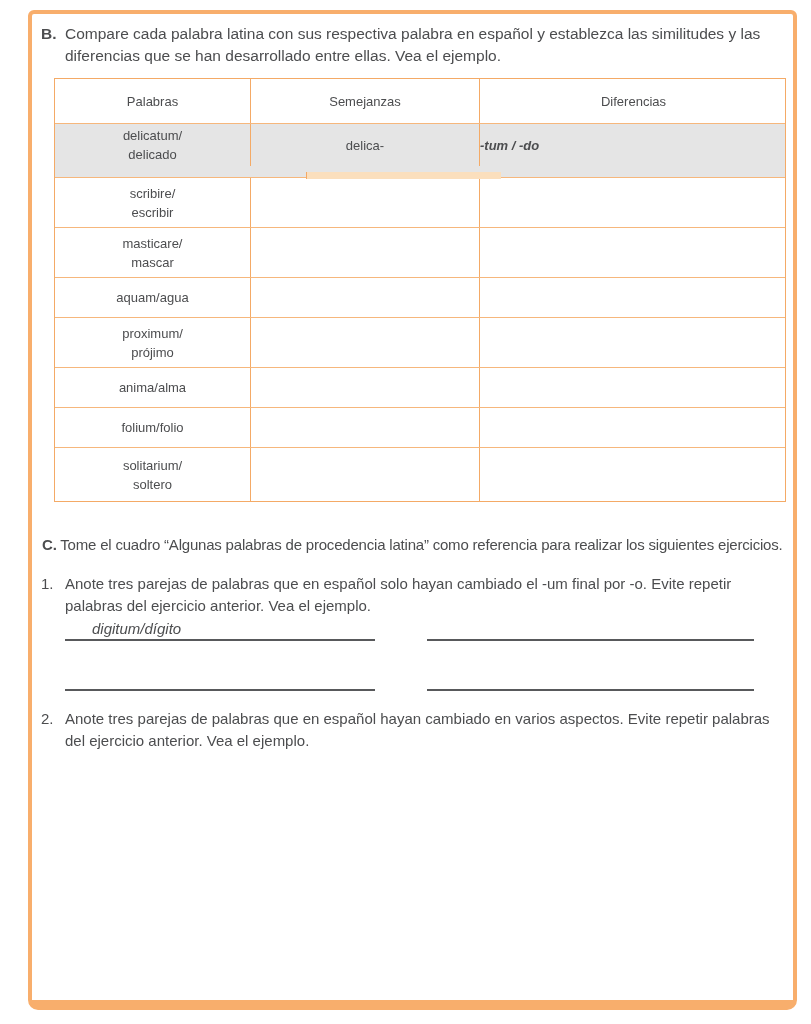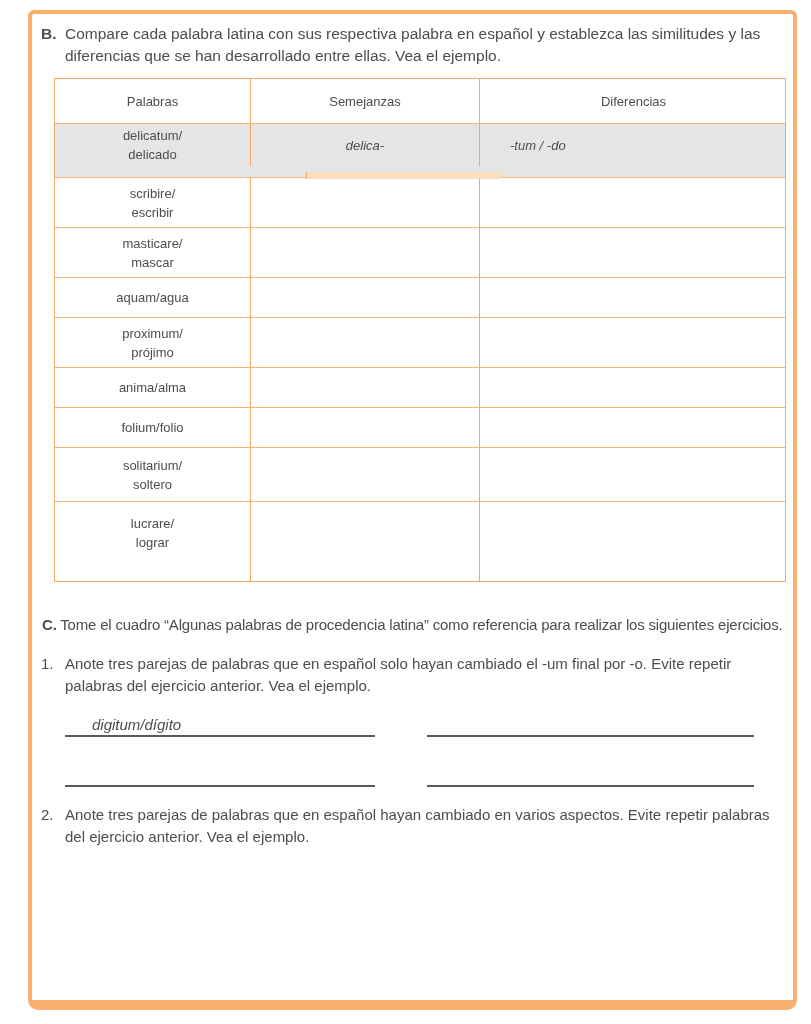--- a/index.html
+++ b/index.html
@@ -47,25 +47,24 @@
     text-align:center; white-space:pre-line;
   }
   .row-ex   { height:54px; background:#e5e5e5; }
   .row-std  { height:50px; }
   .row-short{ height:40px; }
   .row-sol  { height:54px; }
   .row-last { height:80px; }
   .row-last .cell-word { align-items:flex-start; padding-top:12px; }
   .cell-sem {
     display:flex; align-items:center; justify-content:center;
-    font-style:italic;
   }
   .cell-dif {
     display:flex; align-items:center;
-    font-style:italic; padding-left:30px;
+    font-style:italic; font-weight:bold;
   }
   .highlight-artifact {
     position:absolute; left:251px; right:-1px; bottom:-6px; height:7px;
     background:#fbdfbd; z-index:2;
   }
   
   .section-c {
     margin:32px 10px 0 10px;
     font-size:15px; line-height:22px;
     letter-spacing:-0.2px;
@@ -75,21 +74,21 @@
     display:flex; gap:9px;
     margin:17px 14px 0 9px;
     font-size:15px; line-height:22px;
   }
   .c-item .num { flex:0 0 15px; }
   
   .line-row {
     display:flex;
     margin-left:33px;
   }
-  .line-row.first { margin-top:16px; }
+  .line-row.first { }
   .line-row.second { margin-top:26px; }
   .ans-line {
     border-bottom:2px solid #58595b;
     height:24px;
   }
   .ans-line.left  { width:310px; }
   .ans-line.right { width:327px; margin-left:52px; }
   .ans-line .example {
     display:inline-block;
     font-style:italic; font-size:15px;
@@ -163,26 +162,20 @@
       <div></div>
     </div>
 
     <div class="trow row-sol">
       <div class="cell-word">solitarium/
 soltero</div>
       <div></div>
       <div></div>
     </div>
 
-    <div class="trow row-last">
-      <div class="cell-word">lucrare/
-lograr</div>
-      <div></div>
-      <div></div>
-    </div>
 
   </div>
 
   <p class="section-c"><span class="lbl">C.</span> <span>Tome el cuadro “Algunas palabras de procedencia latina” como referencia para realizar los siguientes ejercicios.</span></p>
 
   <div class="c-item">
     <span class="num">1.</span>
     <span>Anote tres parejas de palabras que en español solo hayan cambiado el -um final por -o. Evite repetir palabras del ejercicio anterior. Vea el ejemplo.</span>
   </div>
   <div class="line-row first">

